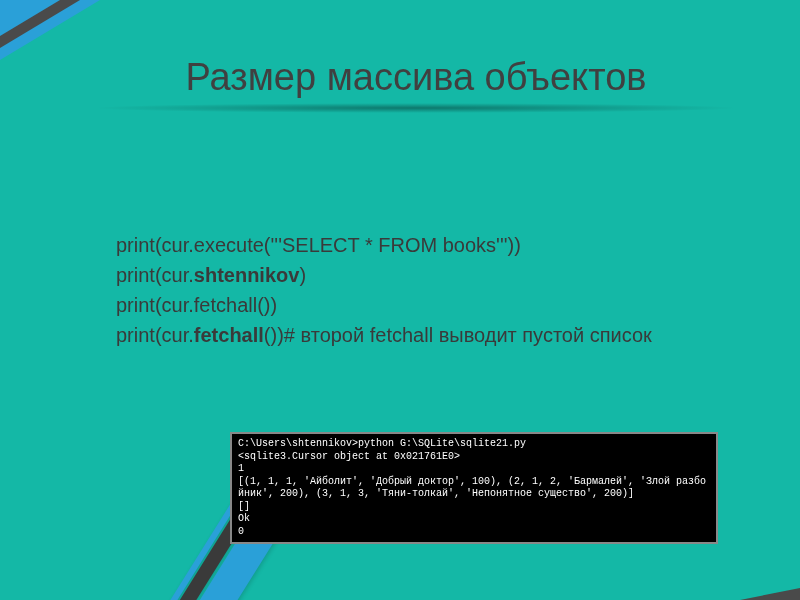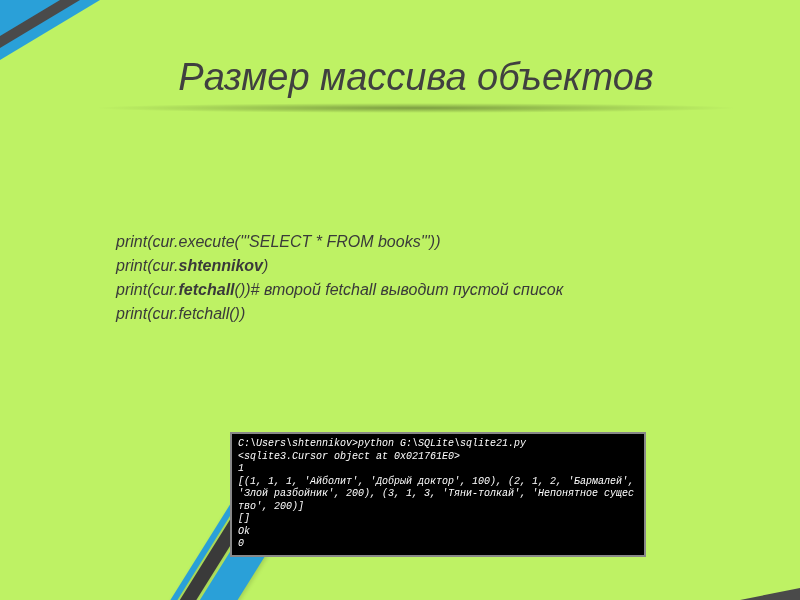--- a/index.html
+++ b/index.html
@@ -7,22 +7,21 @@
     width: 800px;
     height: 600px;
     background: #e8e8e8;
     font-family: "Segoe UI", Arial, sans-serif;
     position: relative;
     overflow: hidden;
   }
   .slide {
     position: absolute;
     top: 0; left: 0; right: 0; bottom: 0;
-    background: #bef264;
-    font-style: italic;
+    background: #14b8a6;
   }
   
   .accent-tl {
     position: absolute;
     top: 0; left: 0;
     width: 0; height: 0;
     border-top: 60px solid #2aa0d8;
     border-right: 100px solid transparent;
   }
   .accent-tl2 {
@@ -91,32 +90,32 @@
     left: 0; right: 0; bottom: 0;
     height: 10px;
     background: radial-gradient(ellipse at center, rgba(0,0,0,0.35) 0%, rgba(0,0,0,0) 70%);
   }
 
   .content {
     position: absolute;
     top: 230px;
     left: 116px;
     right: 60px;
-    font-size: 16px;
+    font-size: 20px;
     color: #3a3a3a;
     line-height: 1.5;
   }
   .code-line { white-space: pre-wrap; }
   .code-line b { font-weight: 700; }
 
   .terminal {
     position: absolute;
     top: 432px;
     left: 230px;
-    width: 416px;
+    width: 488px;
     background: #000;
     color: #fff;
     font-family: "Courier New", monospace;
     font-size: 10px;
     line-height: 1.25;
     padding: 4px 6px;
     border: 2px solid #888;
     white-space: pre-wrap;
     word-break: break-all;
   }
@@ -139,22 +138,22 @@
   <div class="accent-br"></div>
 
   <div class="title-box">
     <div class="title-text">Размер массива объектов</div>
     <div class="title-shadow"></div>
   </div>
 
   <div class="content">
     <div class="code-line"><span>print(cur.execute('''SELECT * FROM books'''))</span></div>
     <div class="code-line"><span>print(cur.</span><b>shtennikov</b><span>)</span></div>
+    <div class="code-line"><span>print(cur.fetchall())</span></div>
     <div class="code-line"><span>print(cur.</span><b>fetchall</b><span>())# второй fetchall выводит пустой список</span></div>
-    <div class="code-line"><span>print(cur.fetchall())</span></div>
   </div>
 
   <div class="terminal"><span>C:\Users\shtennikov&gt;python G:\SQLite\sqlite21.py</span>
 <span>&lt;sqlite3.Cursor object at 0x021761E0&gt;</span>
 <span>1</span>
 <span>[(1, 1, 1, 'Айболит', 'Добрый доктор', 100), (2, 1, 2, 'Бармалей', 'Злой разбойник', 200), (3, 1, 3, 'Тяни-толкай', 'Непонятное существо', 200)]</span>
 <span>[]</span>
 <span>Ok</span>
 <span>0</span></div>
 

